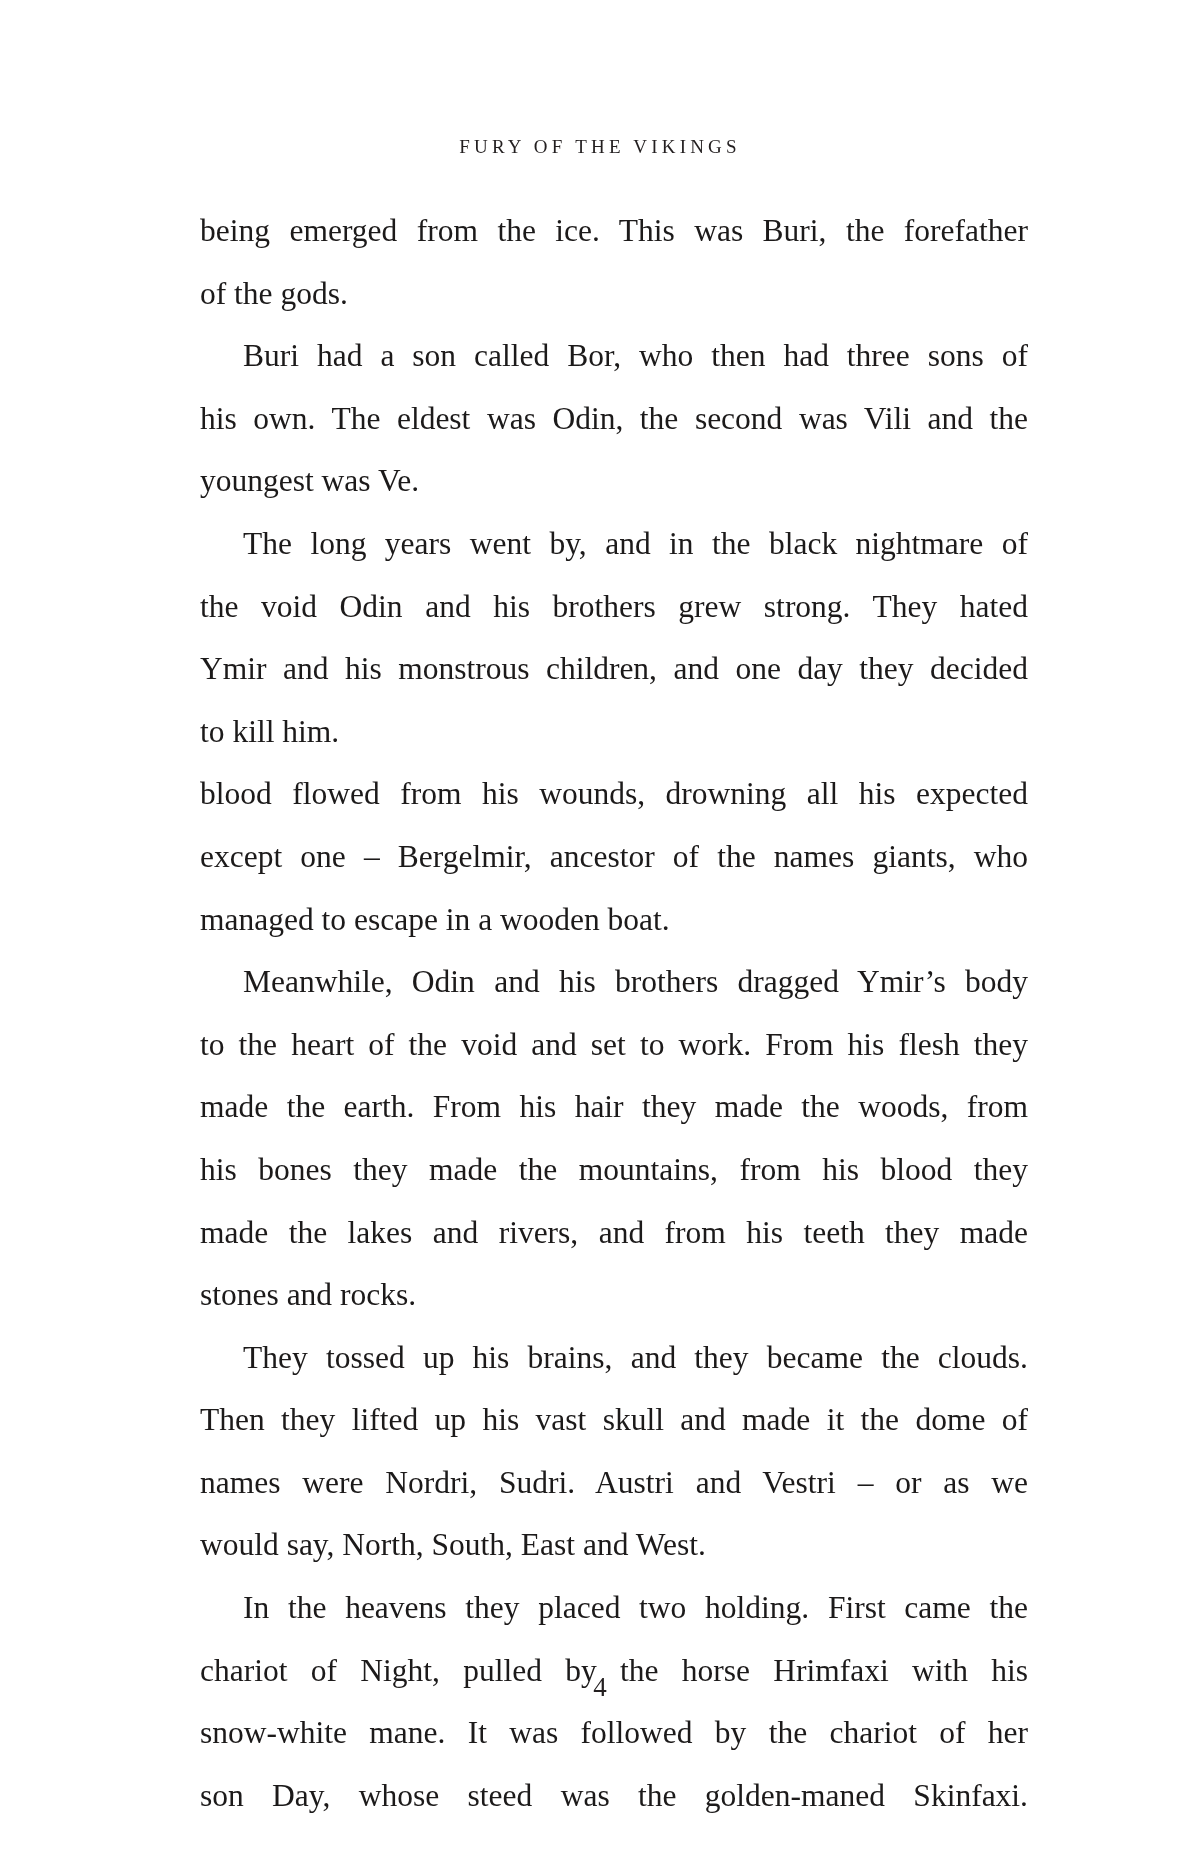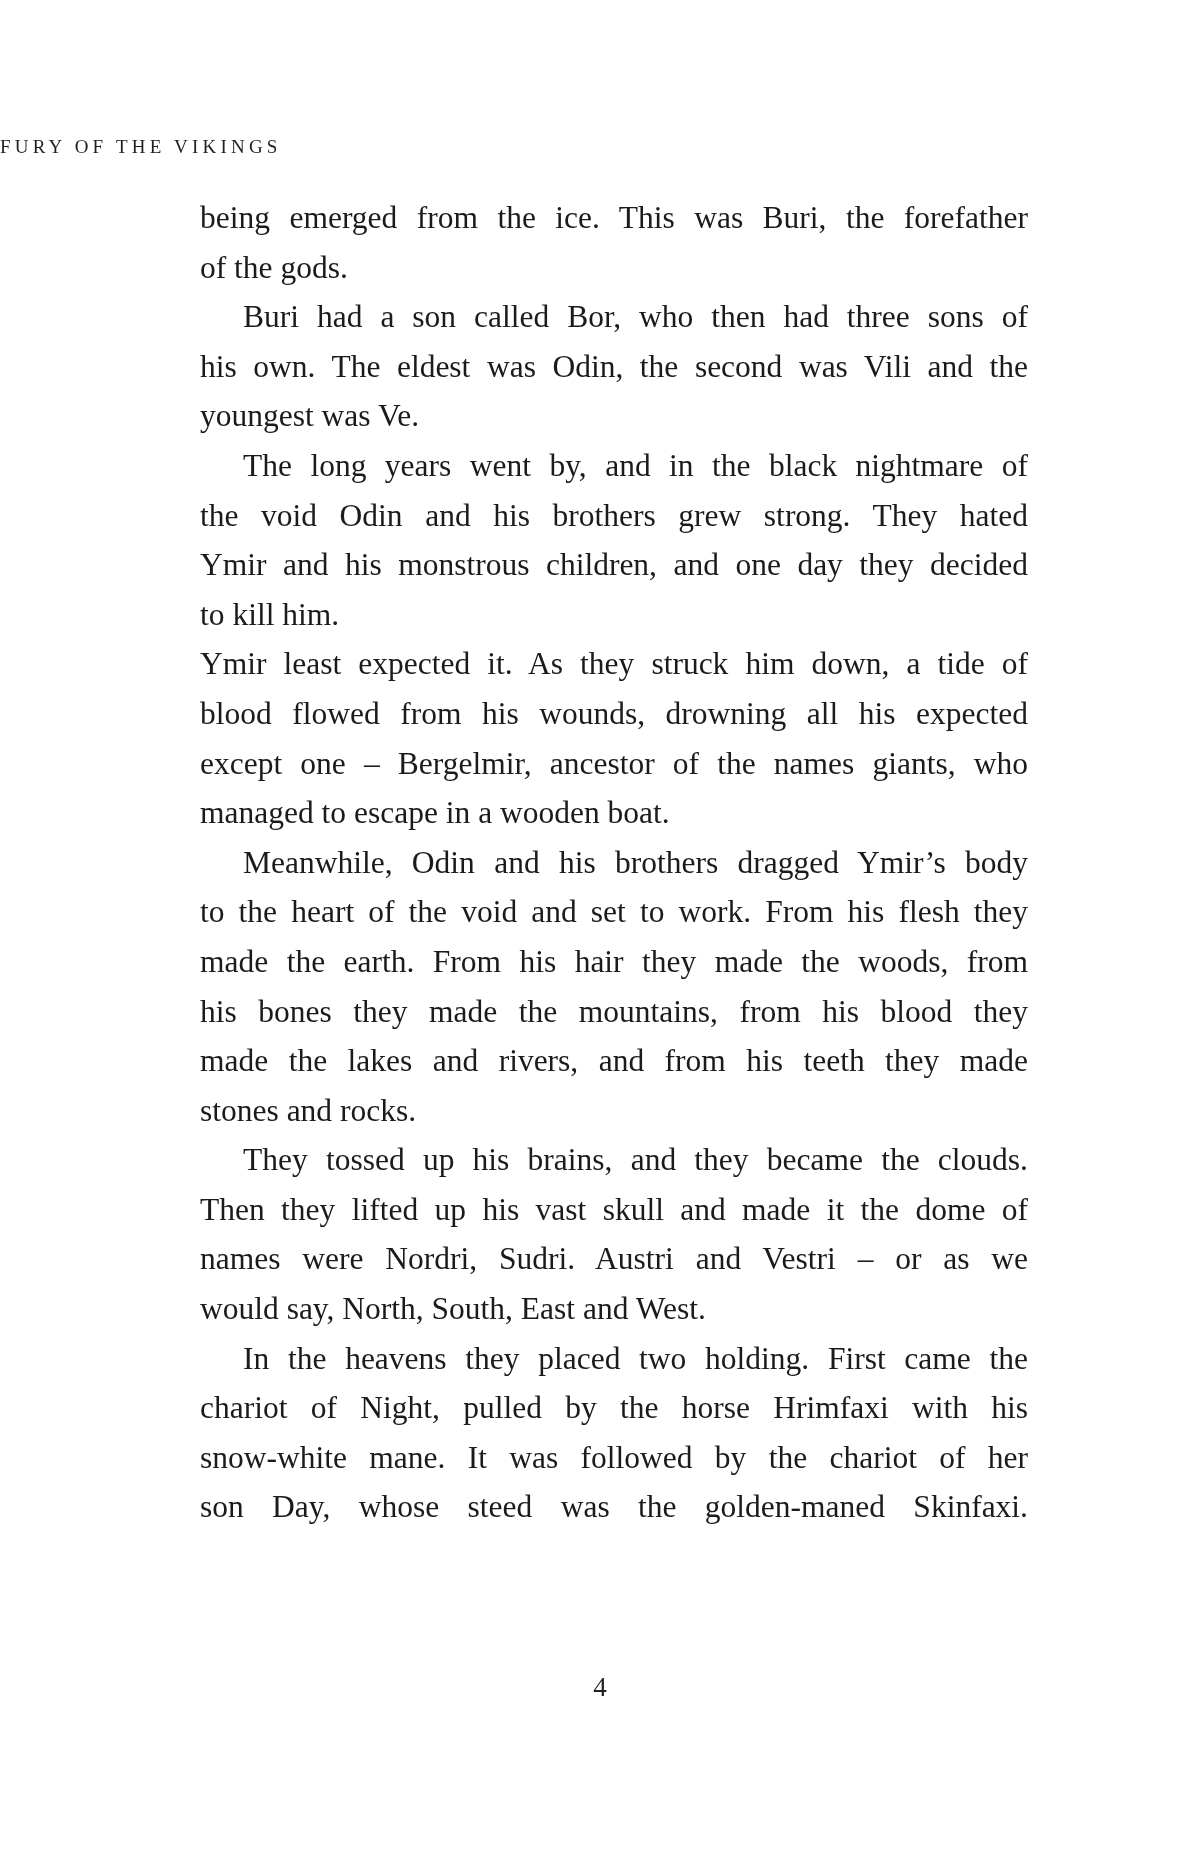--- a/index.html
+++ b/index.html
@@ -20,40 +20,42 @@
       left: 0; top: 0;
       width: 1200px;
       height: 1863px;
       background: #ffffff;
     }
     .running-head {
       position: absolute;
       top: 136px;
       left: 0;
       width: 1200px;
+      text-align: center;
       font-size: 19px;
       letter-spacing: 4.2px;
       text-transform: uppercase;
       color: #231f20;
     }
     .body-text {
       position: absolute;
       left: 200px;
       top: 193px;
       width: 828px;
     }
     .line {
       display: block;
       height: 49.6px;
       line-height: 49.6px;
       font-size: 31.5px;
       white-space: nowrap;
       text-align: justify;
       text-align-last: justify;
       color: #1c1a1a;
+      margin-top: 13px;
     }
     .line.last {
       text-align: center;
       text-align-last: left;
     }
     .line.indent {
       padding-left: 43px;
     }
     .folio {
       position: absolute;
@@ -85,21 +87,20 @@
     </div>
 
     <div>
       <span class="line indent">The long years went by, and in the black nightmare of</span>
       <span class="line">the void Odin and his brothers grew strong. They hated</span>
       <span class="line">Ymir and his monstrous children, and one day they decided</span>
       <span class="line last">to kill him.</span>
     </div>
 
     <div>
-      <span class="line">Ymir least expected it. As they struck him down, a tide of</span>
       <span class="line">blood flowed from his wounds, drowning all his expected</span>
       <span class="line">except one – Bergelmir, ancestor of the names giants, who</span>
       <span class="line last">managed to escape in a wooden boat.</span>
     </div>
 
     <div>
       <span class="line indent">Meanwhile, Odin and his brothers dragged Ymir’s body</span>
       <span class="line">to the heart of the void and set to work. From his flesh they</span>
       <span class="line">made the earth. From his hair they made the woods, from</span>
       <span class="line">his bones they made the mountains, from his blood they</span>

